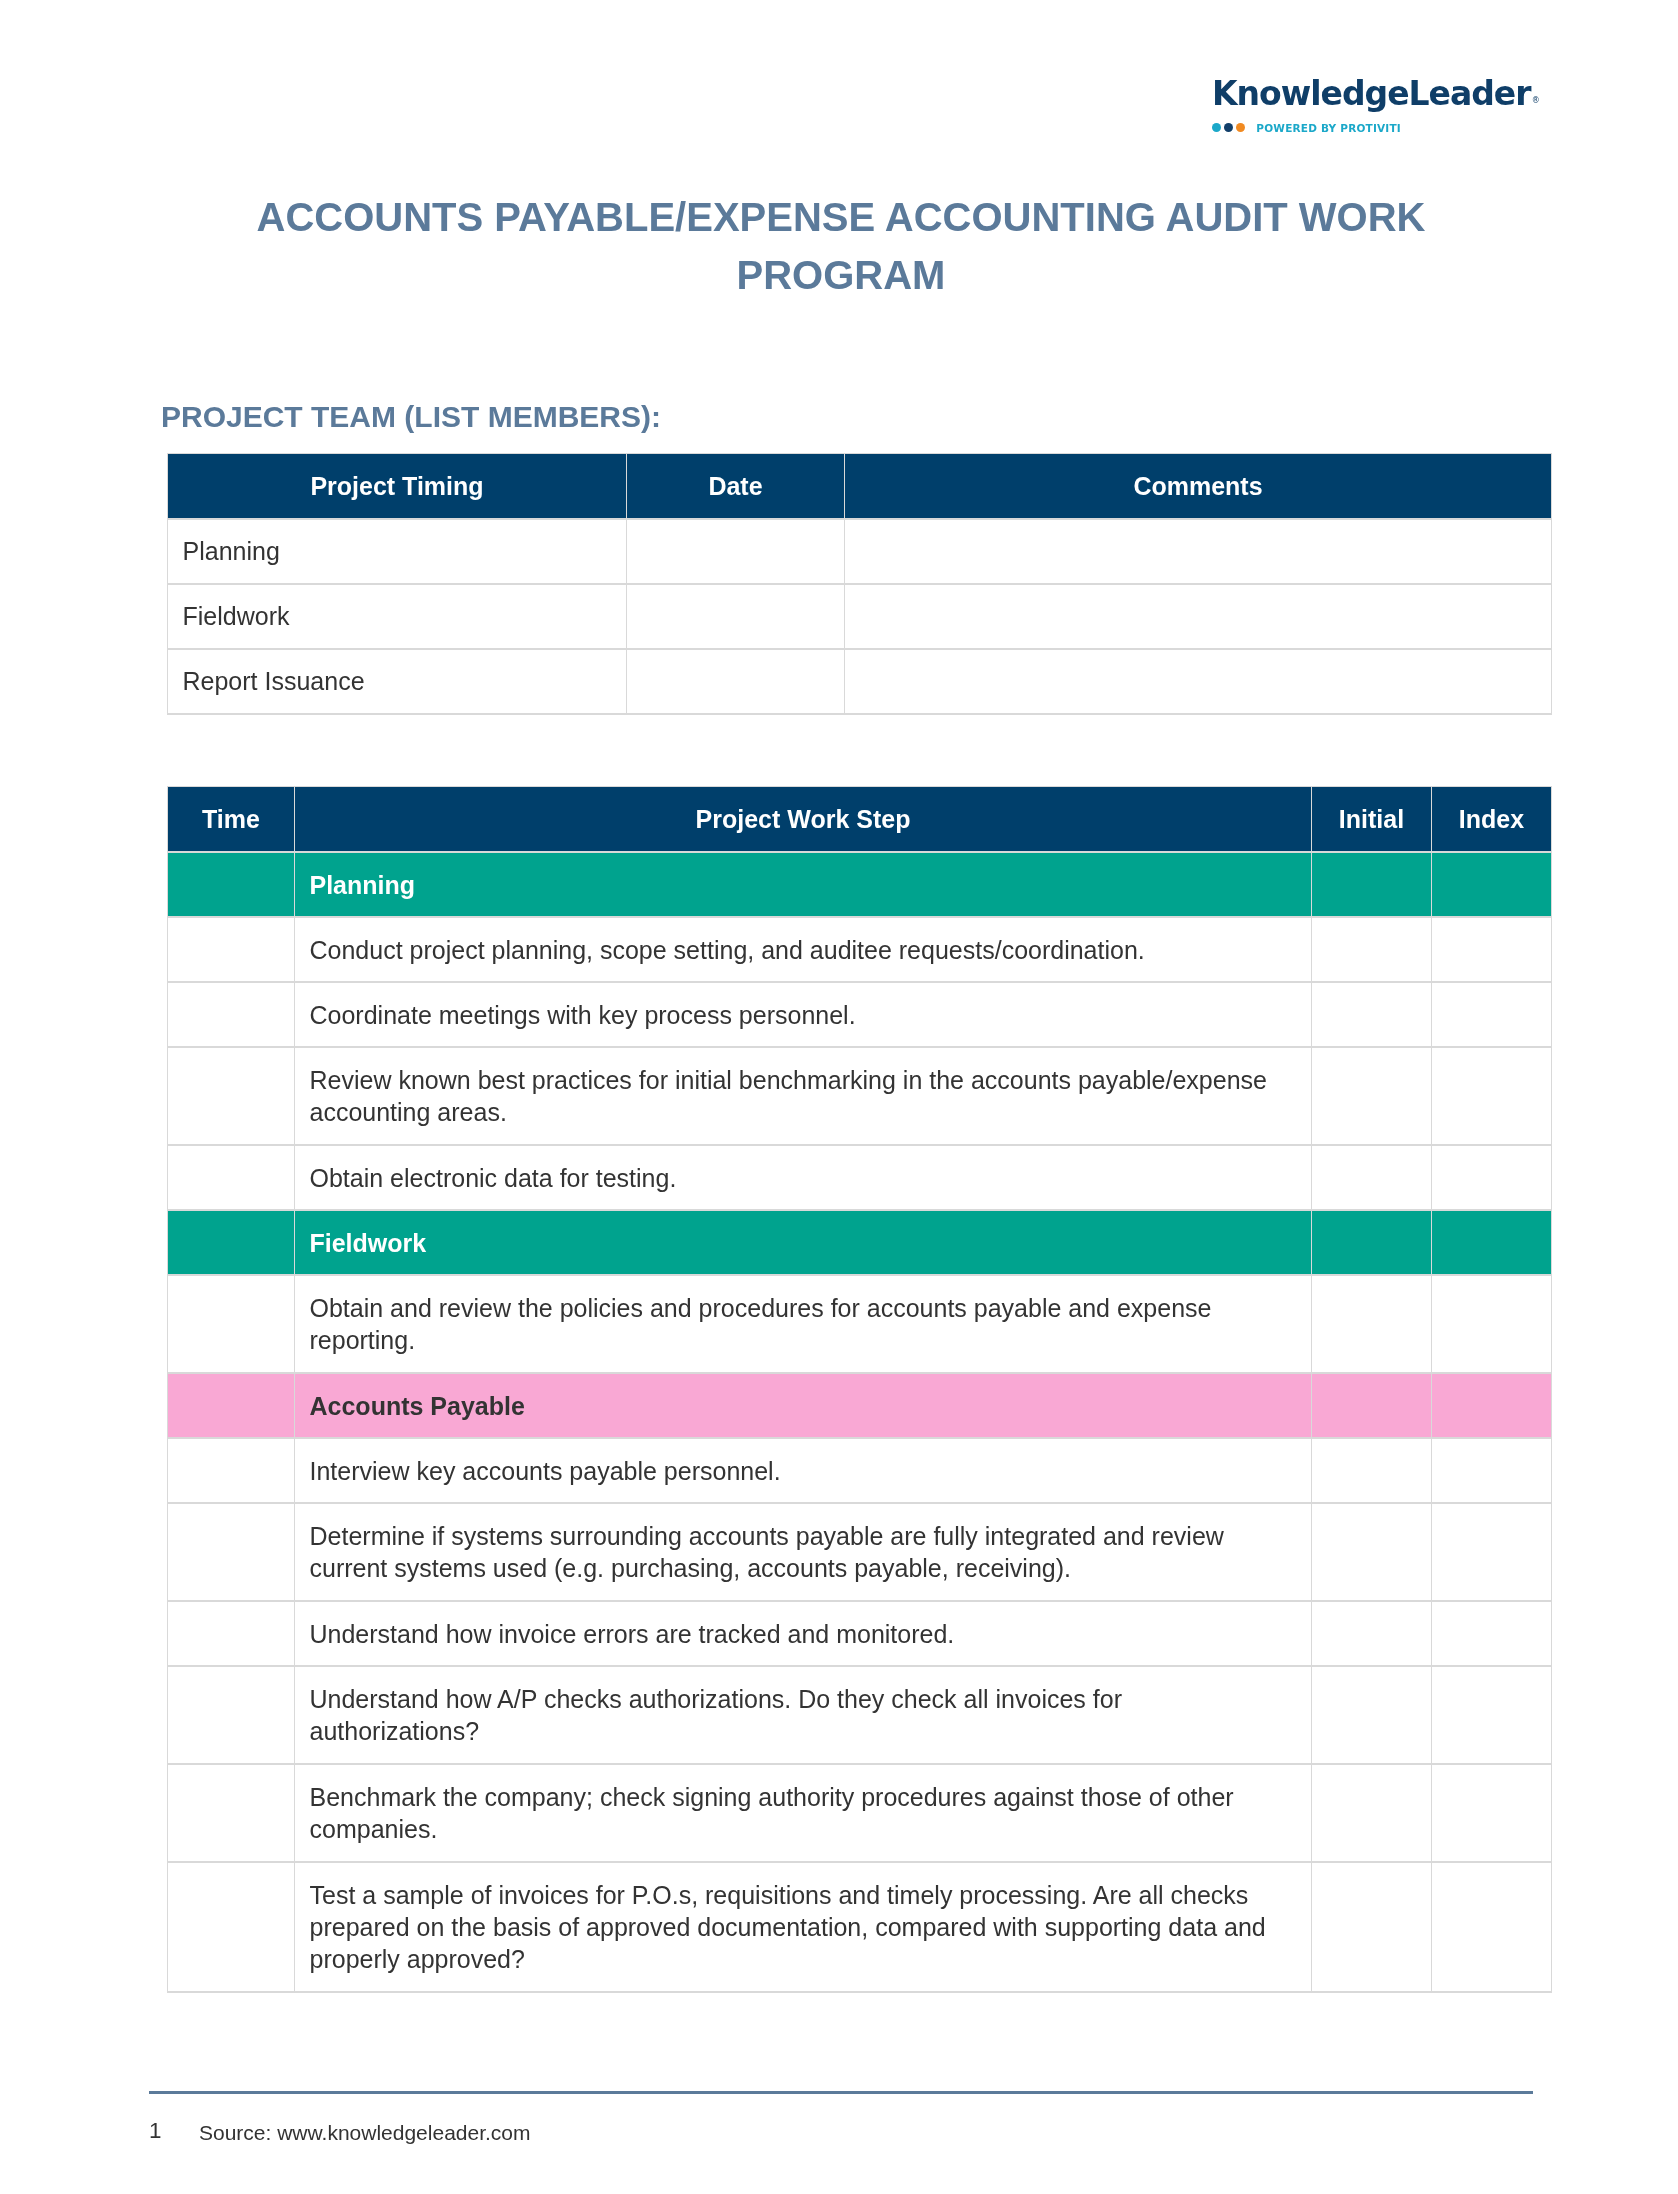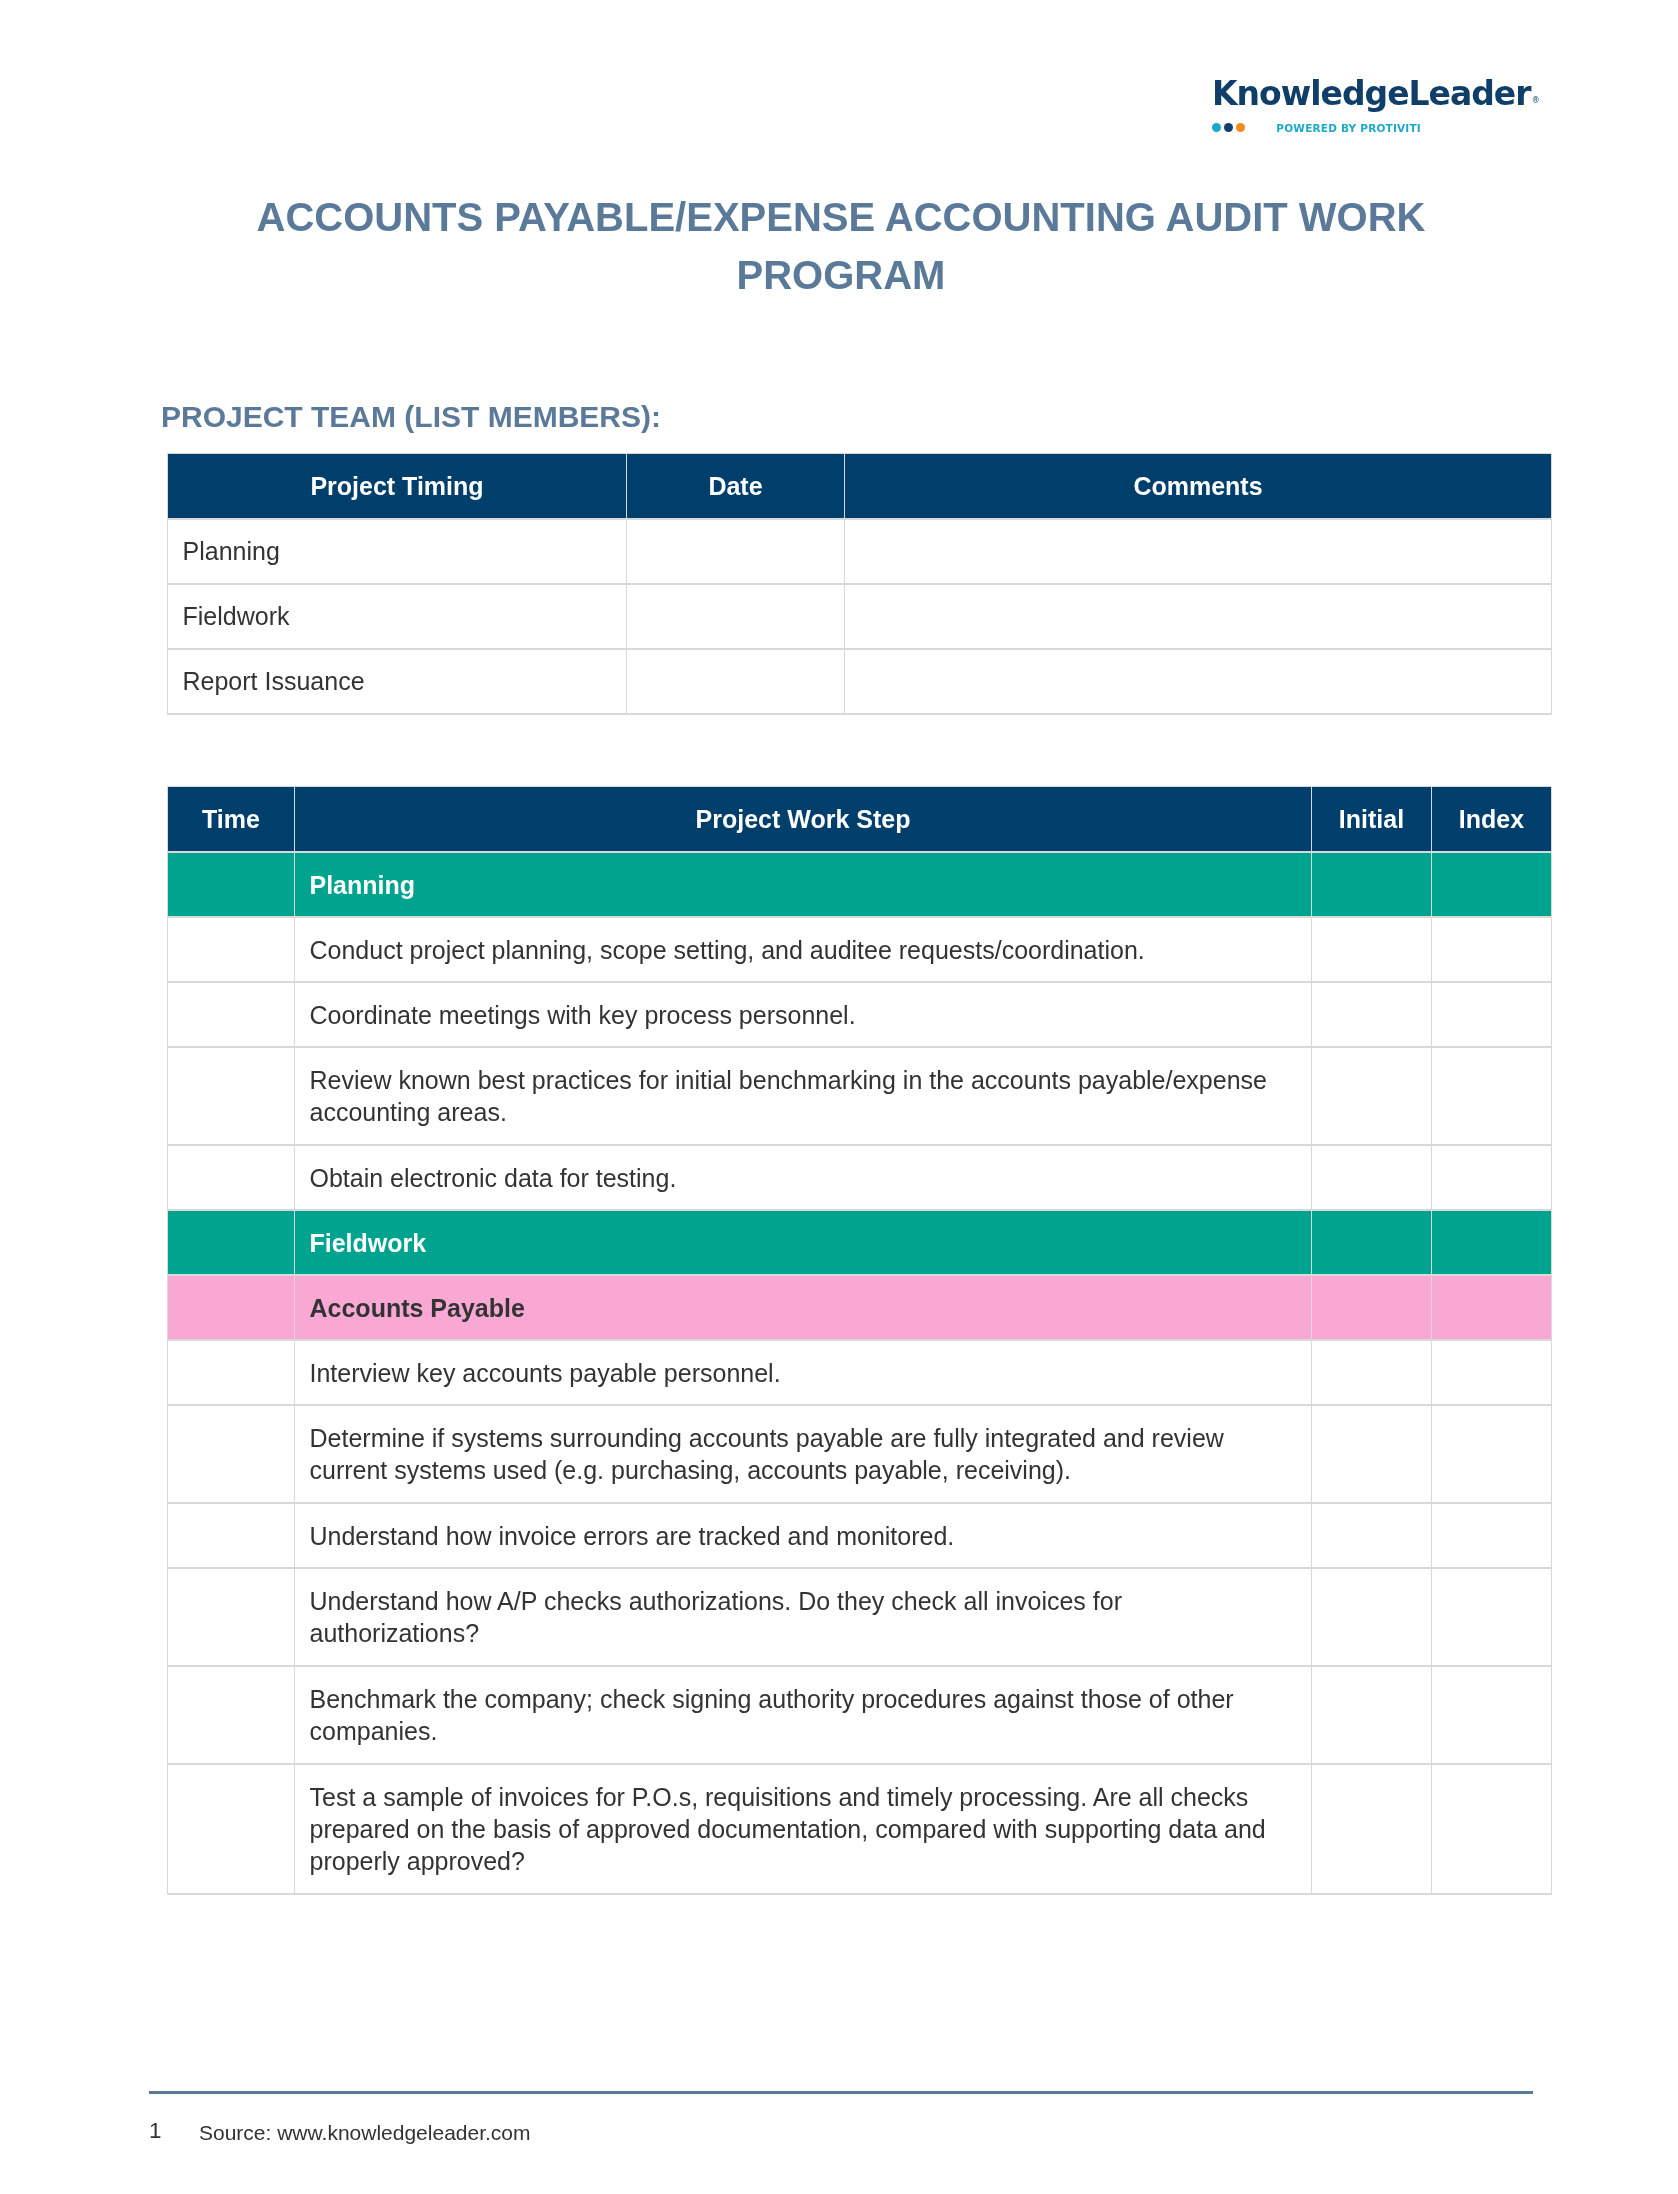--- a/index.html
+++ b/index.html
@@ -8,21 +8,21 @@
 
   .logo { position: absolute; left: 1212px; top: 74px; width: 329px; }
   .logo-word { font-family: "DejaVu Sans", sans-serif; font-weight: bold; font-size: 33px;
                color: #0f3e68; letter-spacing: -1px; line-height: 39px; white-space: nowrap; }
   .logo-word sup { font-size: 8px; vertical-align: top; position: relative; top: 6.6px; margin-left: 1.3px; font-weight: normal; }
   .logo-sub { display: flex; align-items: center; margin-top: 6.6px; height: 16px; }
   .dot { width: 9.2px; height: 9.2px; border-radius: 50%; margin-right: 2.6px; display: inline-block; }
   .dot.d1 { background: #1ba8c9; }
   .dot.d2 { background: #123f6a; }
   .dot.d3 { background: #f18a21; }
-  .logo-tag { margin-left: 29px; font-family: "DejaVu Sans", sans-serif; font-size: 10.5px; font-weight: bold;
+  .logo-tag { margin-left: 9px; font-family: "DejaVu Sans", sans-serif; font-size: 10.5px; font-weight: bold;
               color: #1ba8c9; letter-spacing: 0.2px; }
 
   .title { position: absolute; left: 149px; top: 188px; width: 1384px; text-align: center;
            font-weight: bold; font-size: 40px; line-height: 58px; color: #5b7a9a; margin: 0; }
 
   .team-heading { position: absolute; left: 149px; top: 388px; font-weight: bold; font-size: 30px;
                   color: #5b7a9a; margin: 12px; }
 
   table { position: absolute; left: 167px; width: 1384px; border-collapse: collapse; table-layout: fixed; }
   td, th { border: 1.3px solid #d9d9d9; font-size: 25px; padding: 0 14.5px; vertical-align: middle; }
@@ -136,20 +136,26 @@
         <td>Obtain electronic data for testing.</td>
         <td></td>
         <td></td>
       </tr>
       <tr class="sec-teal">
         <td></td>
         <td>Fieldwork</td>
         <td></td>
         <td></td>
       </tr>
+      <tr class="r2">
+        <td></td>
+        <td>Obtain and review the policies and procedures for accounts payable and expense reporting.</td>
+        <td></td>
+        <td></td>
+      </tr>
       <tr class="sec-gray">
         <td></td>
         <td>Accounts Payable</td>
         <td></td>
         <td></td>
       </tr>
       <tr class="r1">
         <td></td>
         <td>Interview key accounts payable personnel.</td>
         <td></td>

